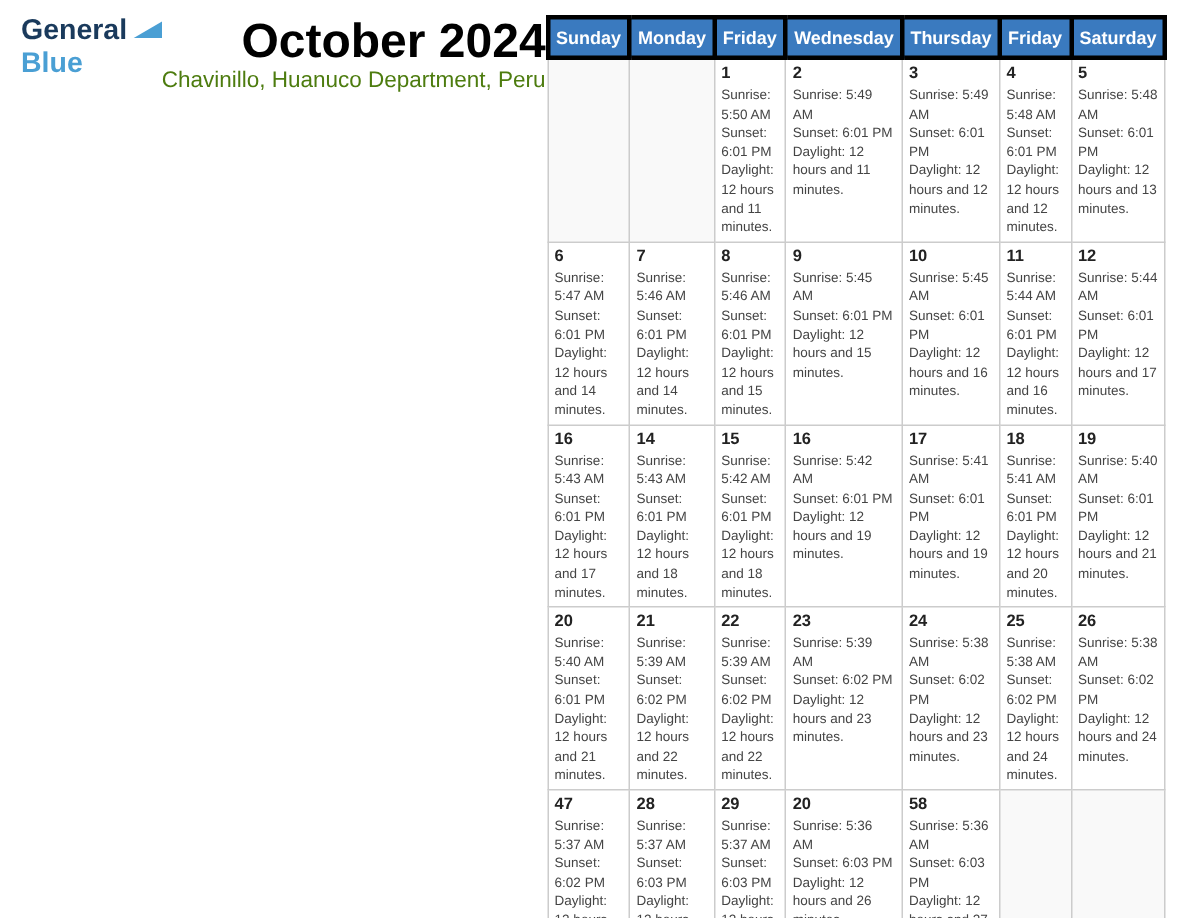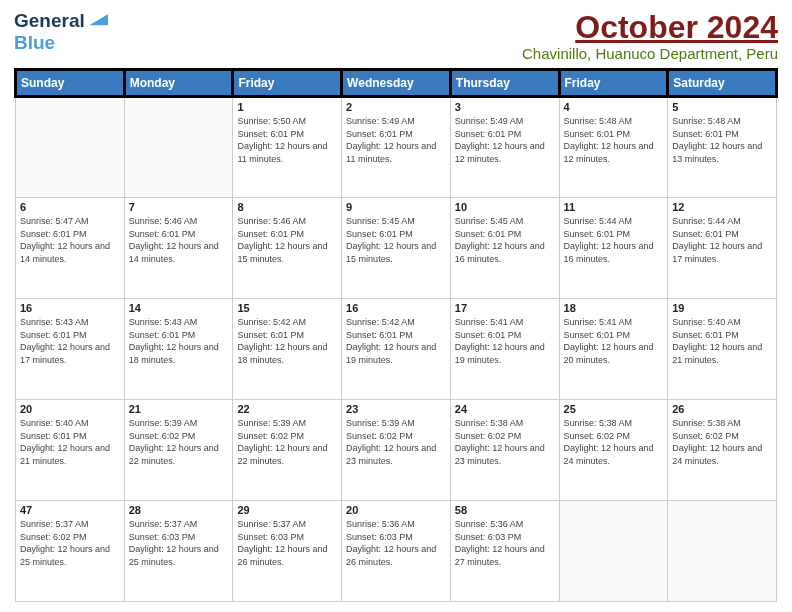--- a/index.html
+++ b/index.html
@@ -8,43 +8,42 @@
       background: #fff;
       width: 792px;
       height: 612px;
       overflow: hidden;
     }
     .page {
       width: 792px;
       height: 612px;
       background: #fff;
       display: flex;
-      flex-direction: column;
+      flex-direction: row;
       padding: 10px 14px 10px 14px;
     }
     .header {
       display: flex;
       align-items: flex-start;
       justify-content: space-between;
       margin-bottom: 6px;
     }
     .logo {
       display: flex;
       flex-direction: column;
       align-items: flex-start;
     }
     .title-block {
       text-align: right;
     }
     .title-block h1 {
       font-size: 32px;
-      color: #7f1d1d;
+      color: #000000;
       font-weight: bold;
       line-height: 1.1;
-      text-decoration: underline;
     }
     .title-block h2 {
       font-size: 15px;
       color: #4d7c0f;
       font-weight: normal;
     }
     .calendar {
       width: 100%;
       border-collapse: collapse;
       flex: 1;

